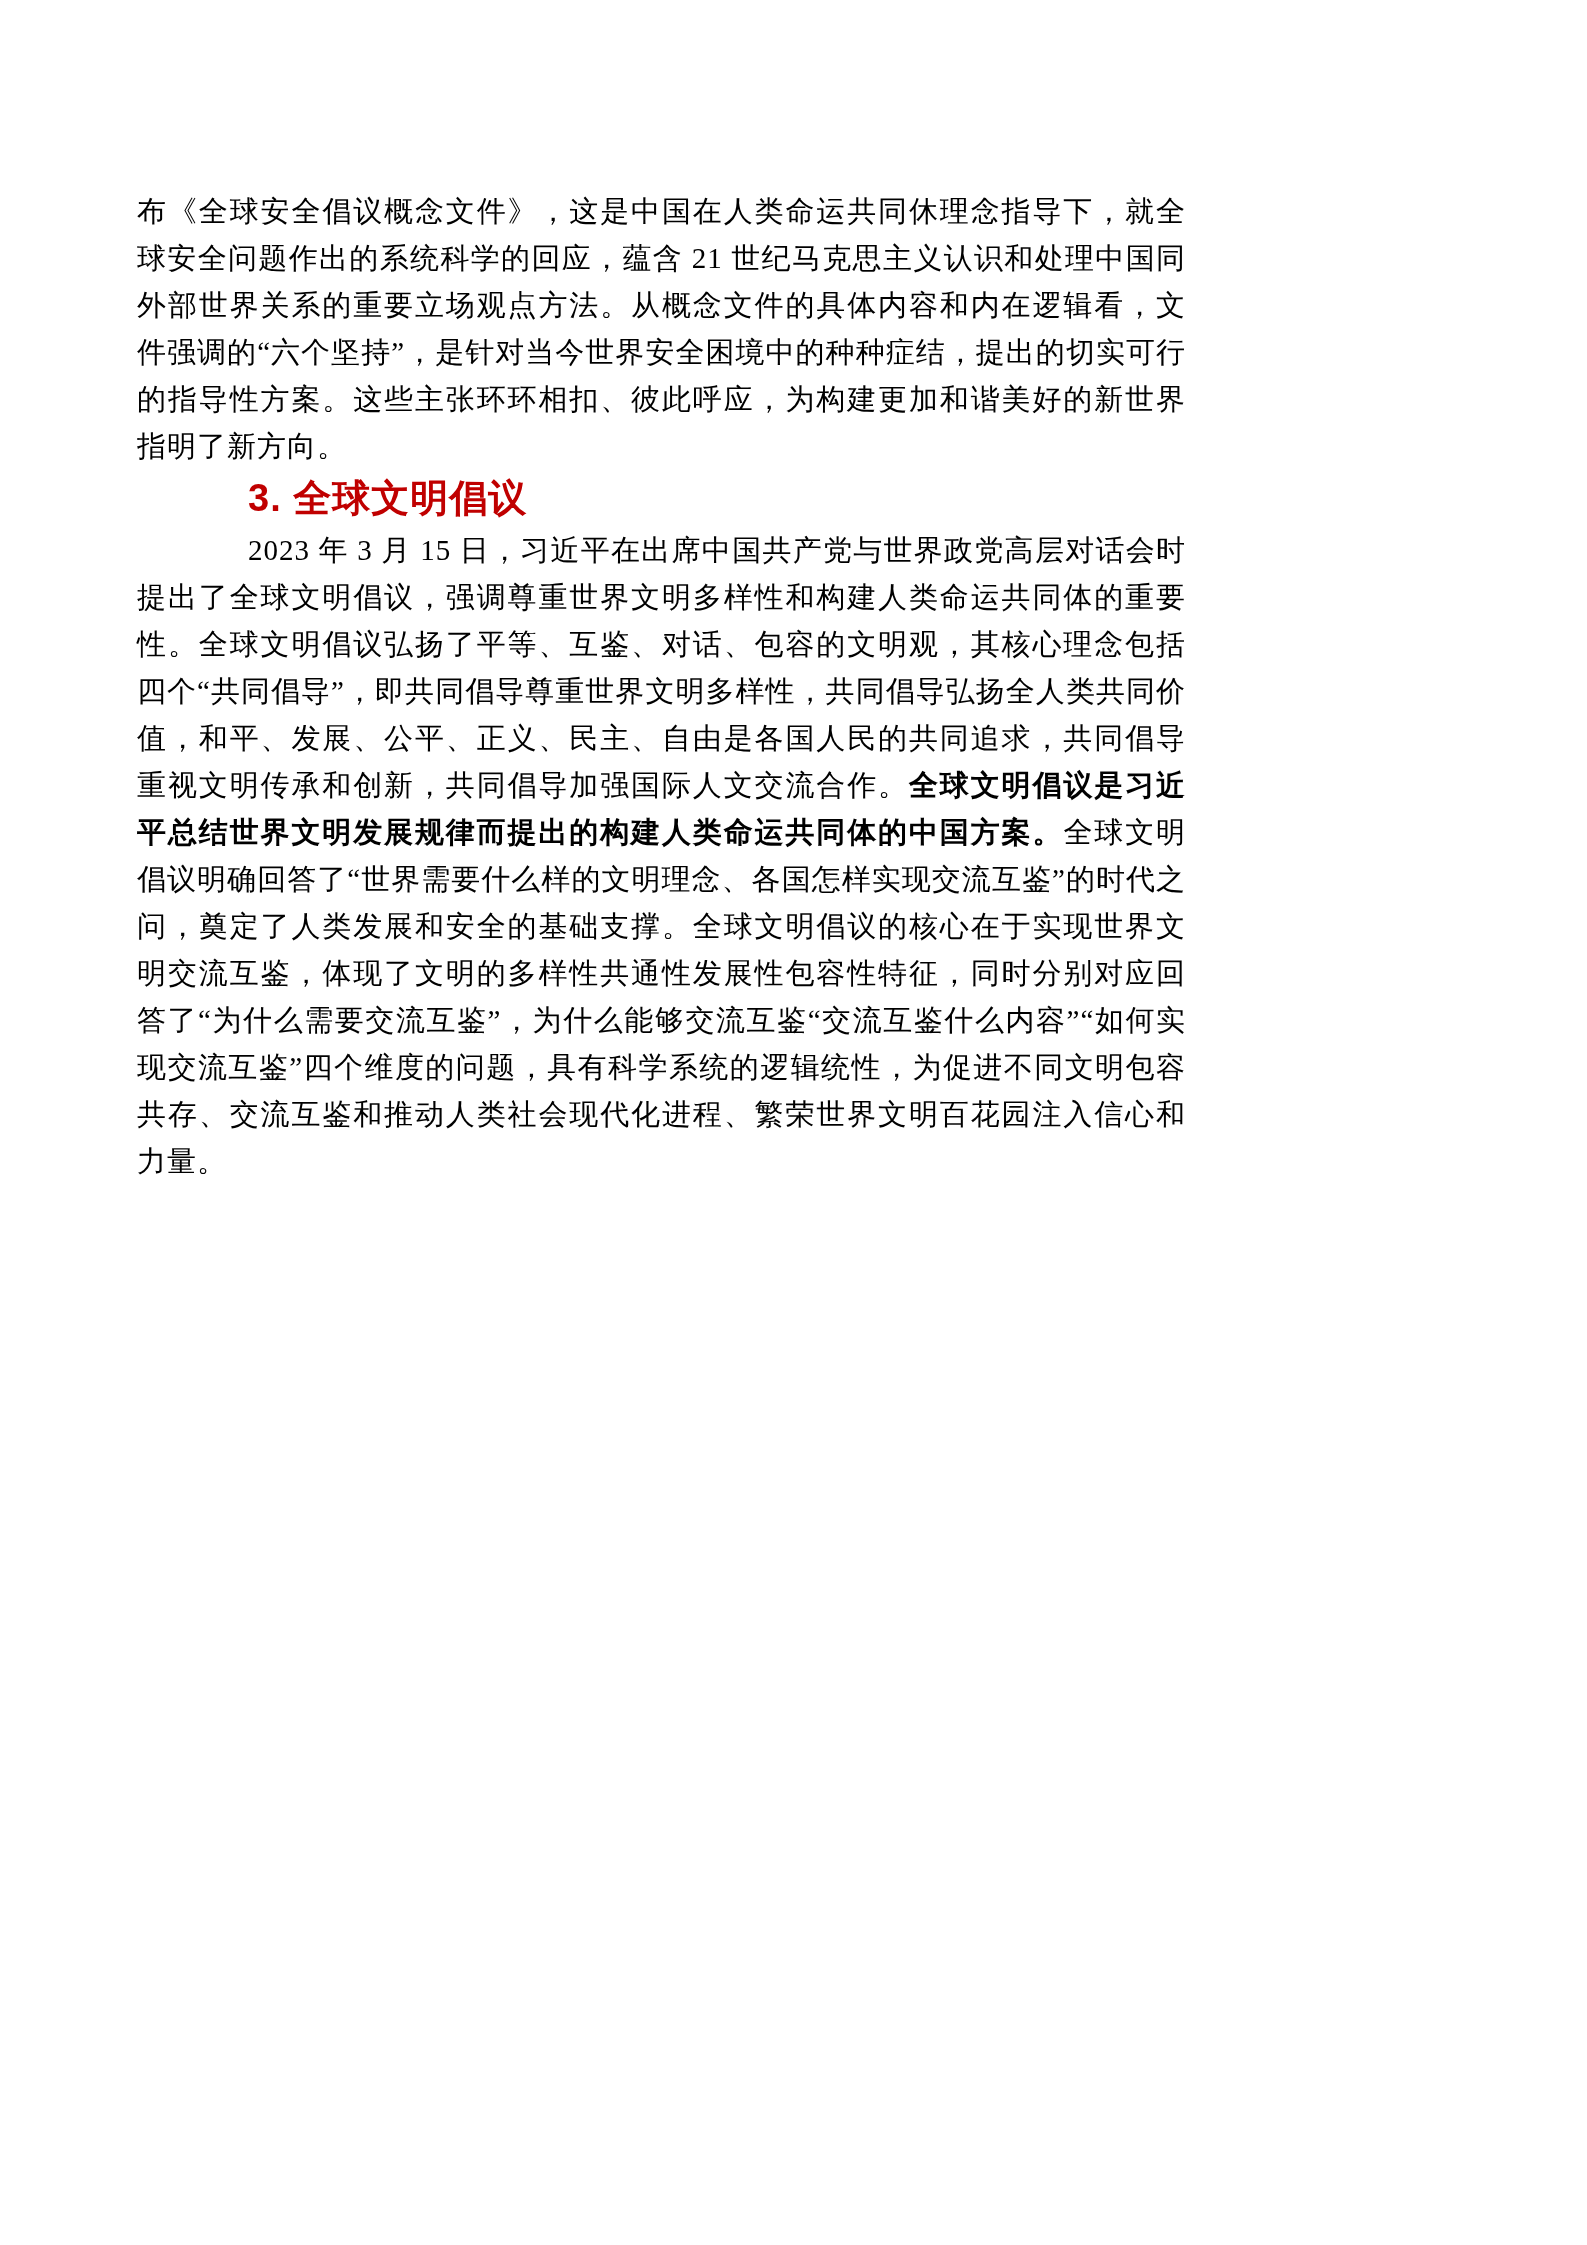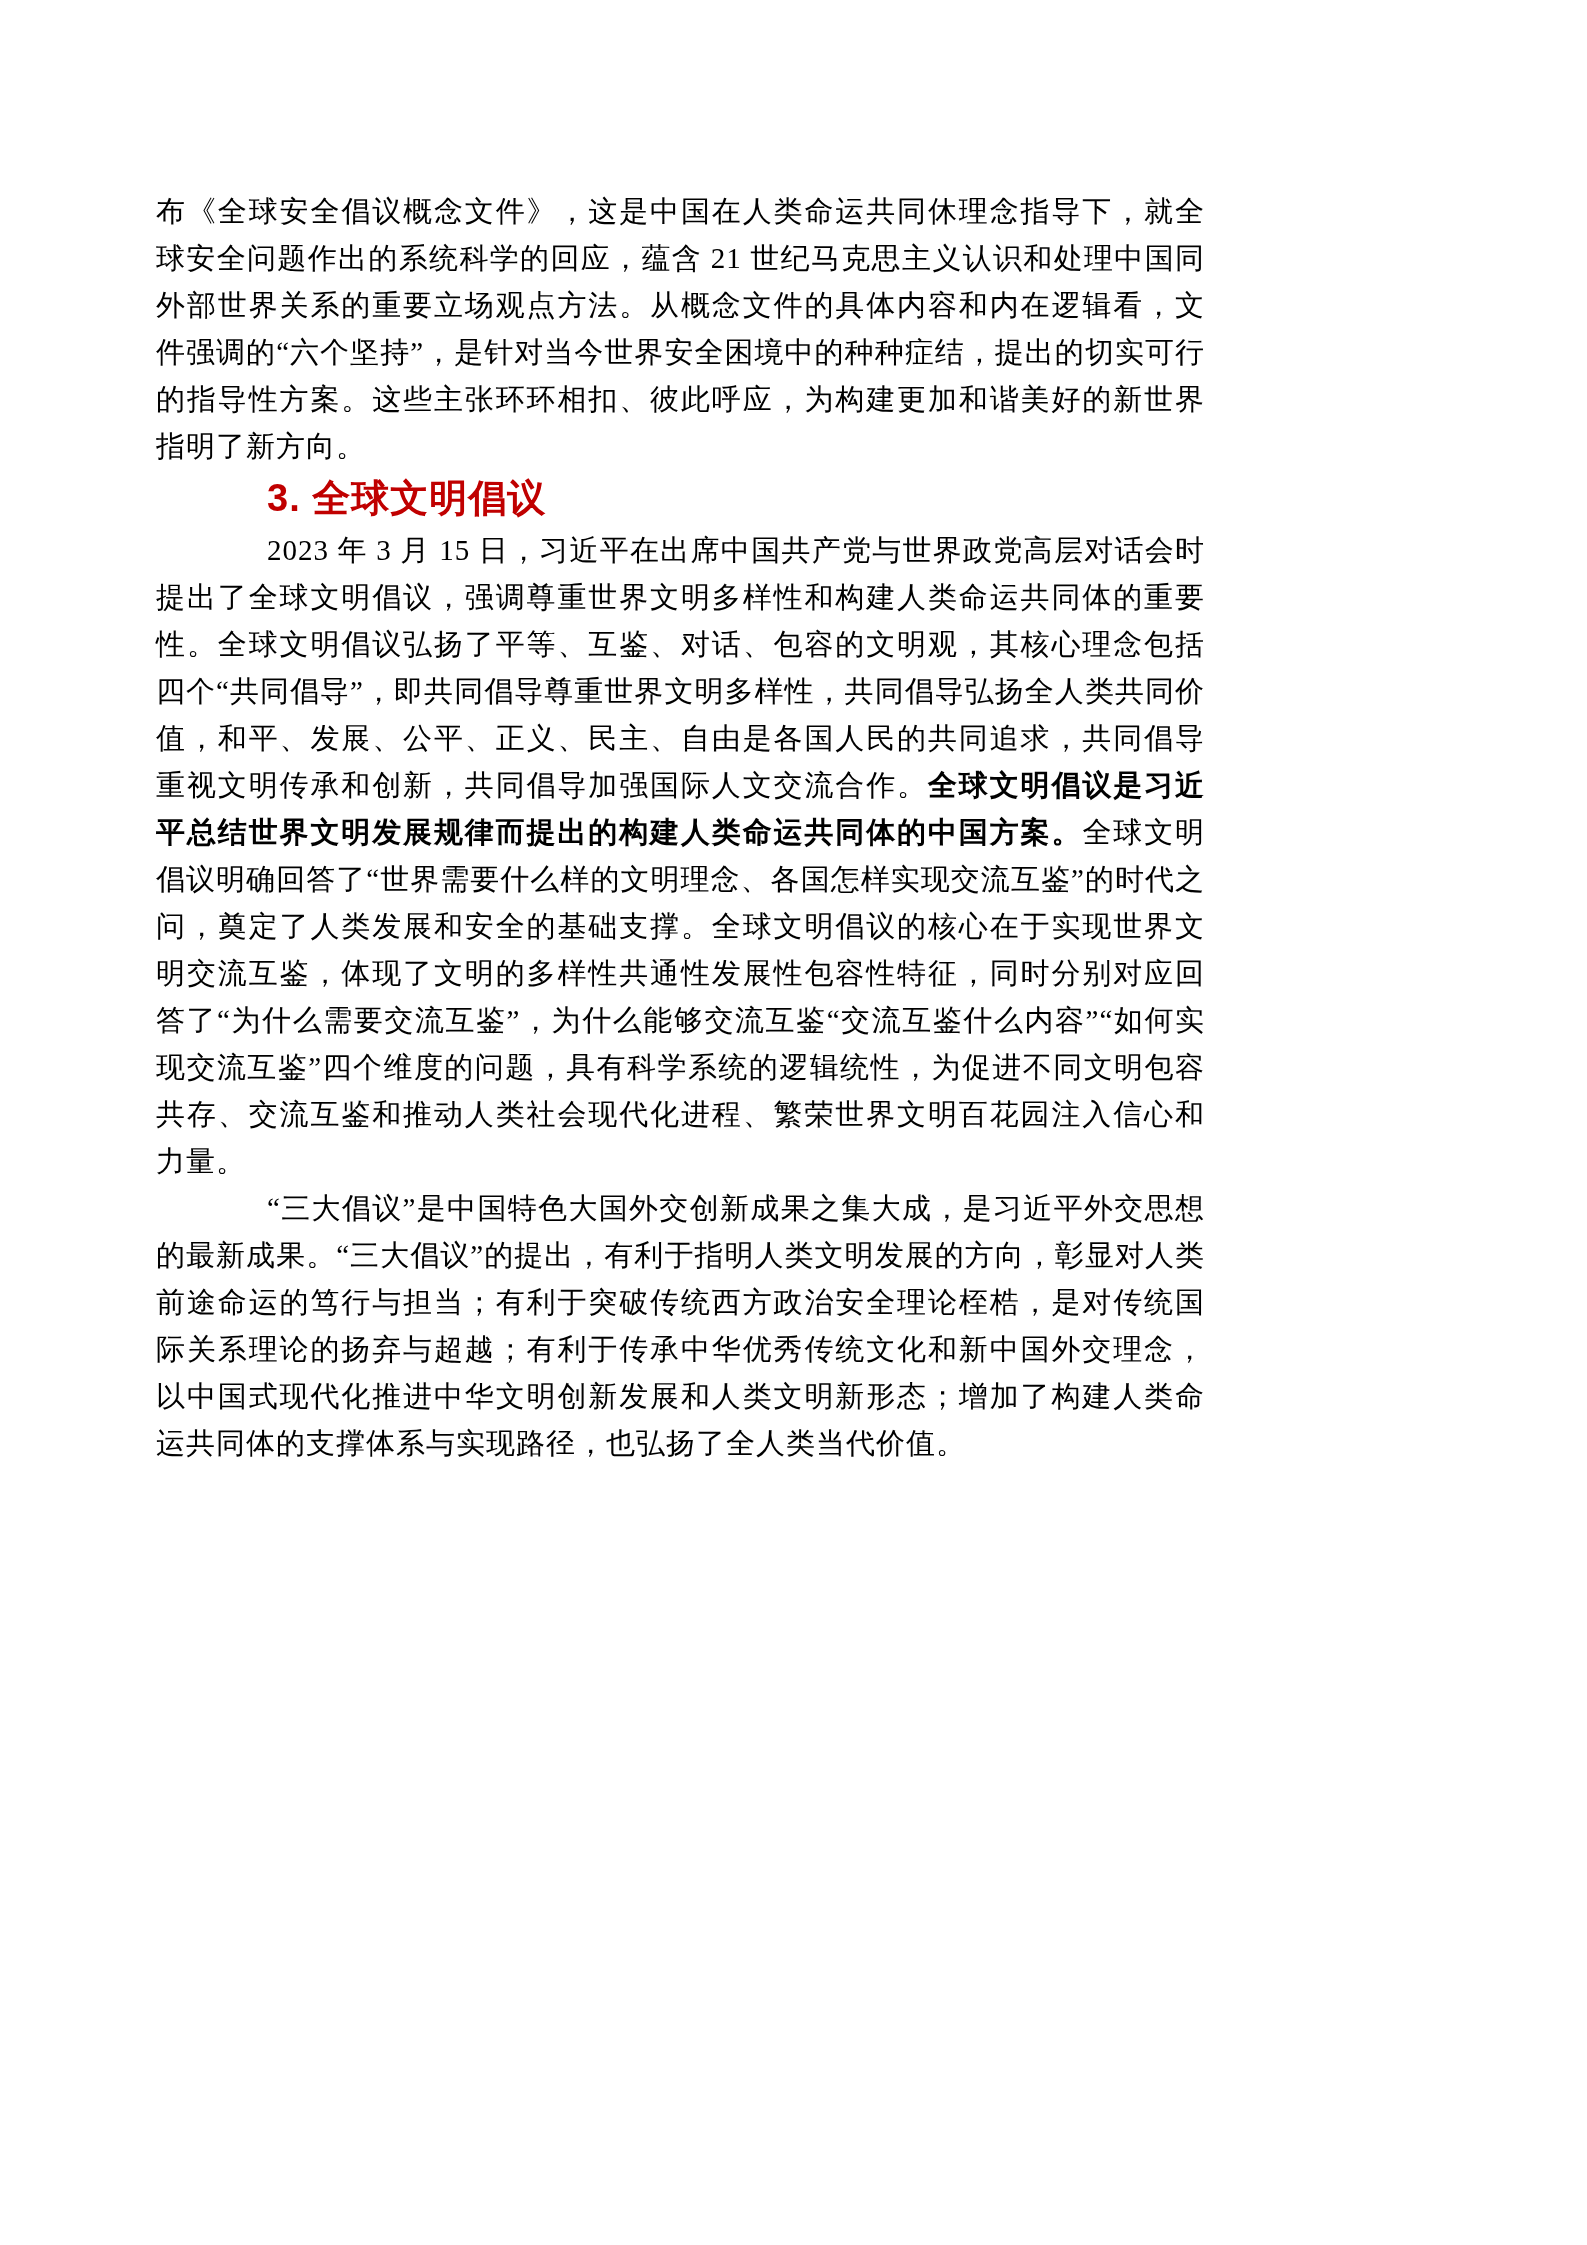--- a/index.html
+++ b/index.html
@@ -7,21 +7,20 @@
     padding: 0;
     background: #ffffff;
   }
   .page {
     position: relative;
     width: 1323px;
     height: 2245px;
     background: #ffffff;
     overflow: hidden;
     font-family: "Liberation Serif", "DejaVu Serif", serif;
-    margin-left: 19px;
   }
   .text-block {
     position: absolute;
     left: 137px;
     right: 137px;
     top: 188px;
     color: #000000;
     font-size: 29px;
     line-height: 47px;
     text-align: justify;
@@ -75,18 +74,17 @@
 
   <div class="text-block">
 
     <p class="para no-indent">布《全球安全倡议概念文件》，这是中国在人类命运共同休理念指导下，就全球安全问题作出的系统科学的回应，蕴含 21 世纪马克思主义认识和处理中国同外部世界关系的重要立场观点方法。从概念文件的具体内容和内在逻辑看，文件强调的“六个坚持”，是针对当今世界安全困境中的种种症结，提出的切实可行的指导性方案。这些主张环环相扣、彼此呼应，为构建更加和谐美好的新世界指明了新方向。</p>
 
     <h3 class="doc-heading">3. 全球文明倡议</h3>
 
     <p class="para"><span>2023 年 3 月 15 日，习近平在出席中国共产党与世界政党高层对话会时提出了全球文明倡议，强调尊重世界文明多样性和构建人类命运共同体的重要性。全球文明倡议弘扬了平等、互鉴、对话、包容的文明观，其核心理念包括四个“共同倡导”，即共同倡导尊重世界文明多样性，共同倡导弘扬全人类共同价值，和平、发展、公平、正义、民主、自由是各国人民的共同追求，共同倡导重视文明传承和创新，共同倡导加强国际人文交流合作。</span><span class="bold-span">全球文明倡议是习近平总结世界文明发展规律而提出的构建人类命运共同体的中国方案。</span><span>全球文明倡议明确回答了“世界需要什么样的文明理念、各国怎样实现交流互鉴”的时代之问，奠定了人类发展和安全的基础支撑。全球文明倡议的核心在于实现世界文明交流互鉴，体现了文明的多样性共通性发展性包容性特征，同时分别对应回答了“为什么需要交流互鉴”，为什么能够交流互鉴“交流互鉴什么内容”“如何实现交流互鉴”四个维度的问题，具有科学系统的逻辑统性，为促进不同文明包容共存、交流互鉴和推动人类社会现代化进程、繁荣世界文明百花园注入信心和力量。</span></p>
 
 
-    <p class="para">“三大倡议”是中国特色大国外交创新成果之集大成，是习近平外交思想的最新成果。“三大倡议”的提出，有利于指明人类文明发展的方向，彰显对人类前途命运的笃行与担当；有利于突破传统西方政治安全理论桎梏，是对传统国际关系理论的扬弃与超越；有利于传承中华优秀传统文化和新中国外交理念，以中国式现代化推进中华文明创新发展和人类文明新形态；增加了构建人类命运共同体的支撑体系与实现路径，也弘扬了全人类当代价值。</p>
 
   </div>
 
 
 </div>
 
 </body></html>

